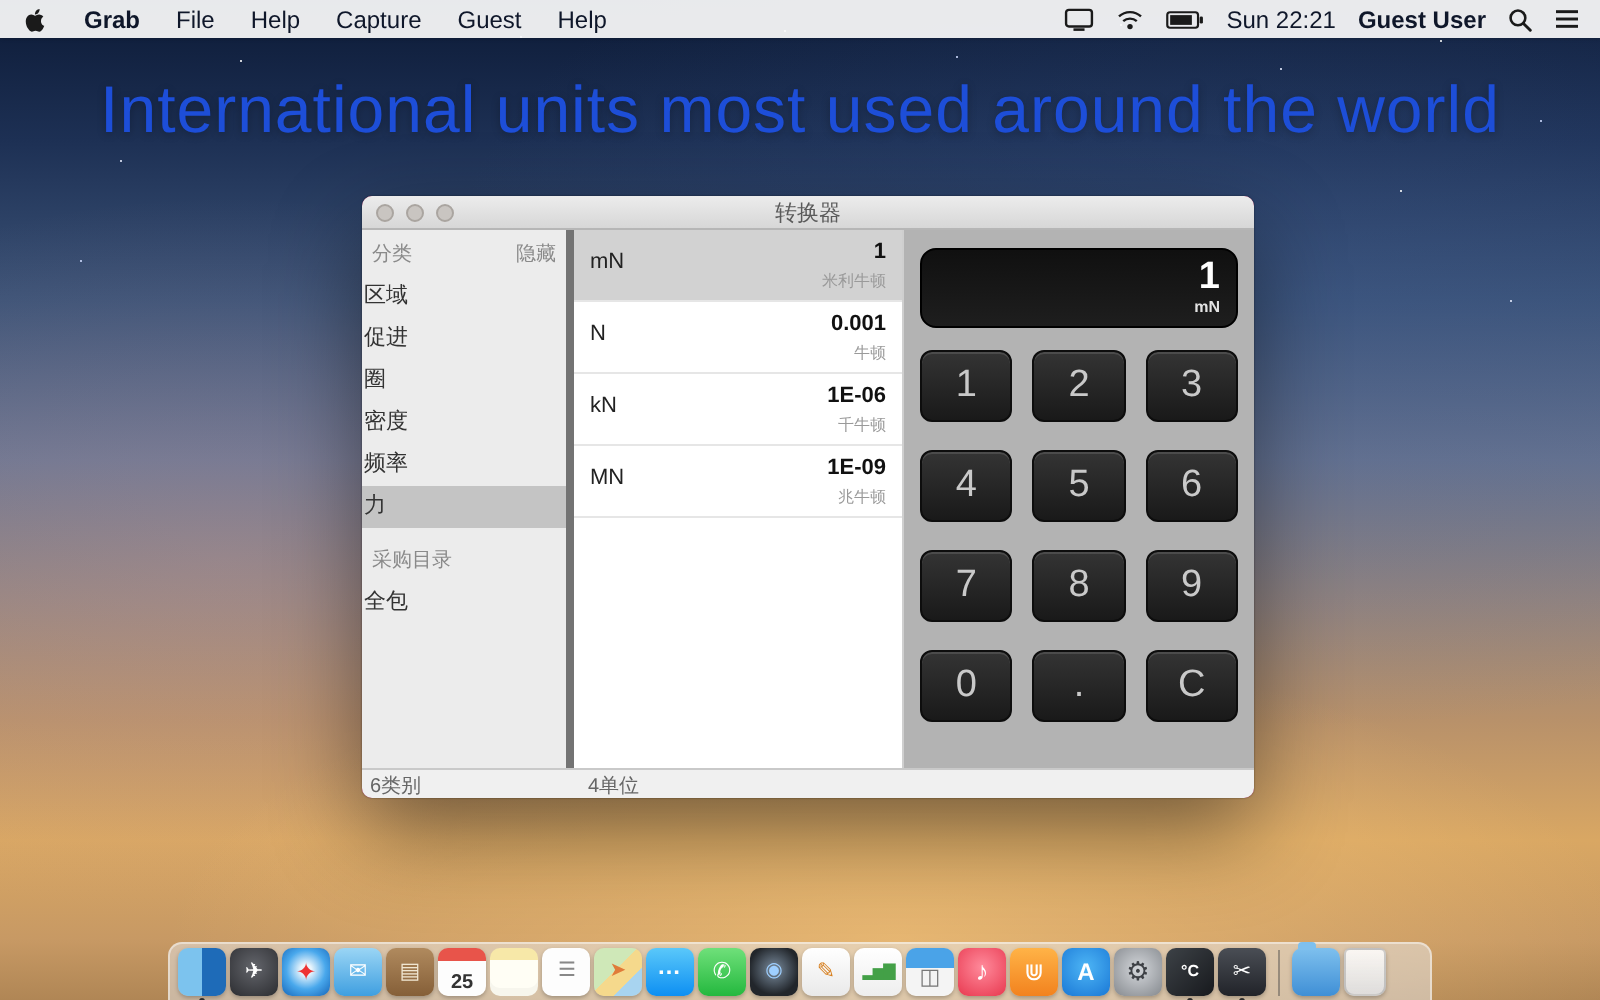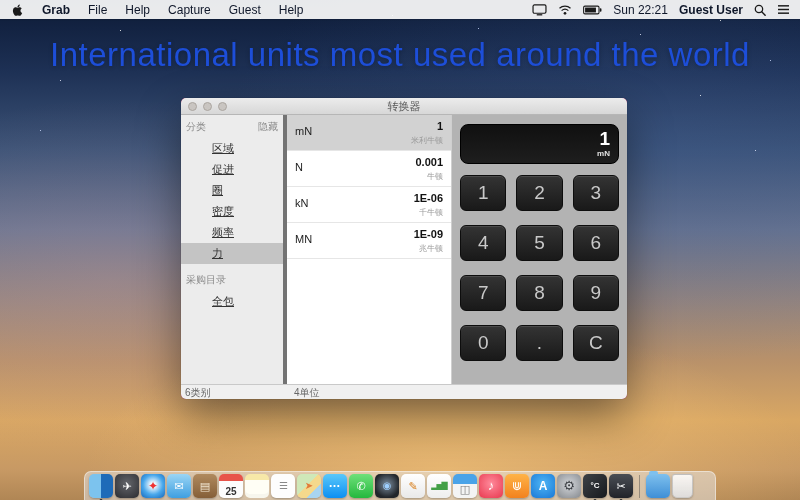--- a/index.html
+++ b/index.html
@@ -40,21 +40,21 @@
     display:flex; align-items:center; position:relative; }
   .tl { width:9px; height:9px; border-radius:50%; background:#c9c5c1; border:1px solid #aaa5a0; margin-left:6px; }
   .tl:first-child { margin-left:7px; }
   .win-title { position:absolute; left:0; right:0; text-align:center; font-size:11px; color:#5a5a5a; }
 
   .win-body { display:flex; height:269px; }
 
   
   .sidebar { width:106px; background:#ececec; border-right:4px solid #737373; font-size:11px; color:#333; padding-top:2px; }
   .side-head { display:flex; justify-content:space-between; padding:3px 5px 4px 5px; font-size:10px; color:#8a8a8a; }
-  .side-item { padding:3px 4px 3px 31px; line-height:15px; cursor:default;text-decoration:underline; }
+  .side-item { padding:3px 4px 3px 1px; line-height:15px; cursor:default; }
   .side-item.selected { background:#c4c4c4; }
   .side-sec { padding:9px 5px 4px 5px; font-size:10px; color:#8a8a8a; }
 
   
   .unitlist { width:165px; background:#fff; border-right:1px solid #cfcfcf; }
   .unit-row { position:relative; height:36px; border-bottom:1px solid #e6e6e6; }
   .unit-row.selected { background:#d2d2d2; }
   .u-sym { position:absolute; left:8px; top:10px; font-size:11px; color:#222; }
   .u-val { position:absolute; right:8px; top:5px; font-size:11px; font-weight:bold; color:#111; }
   .u-name { position:absolute; right:8px; top:20px; font-size:8px; color:#9a9a9a; }

